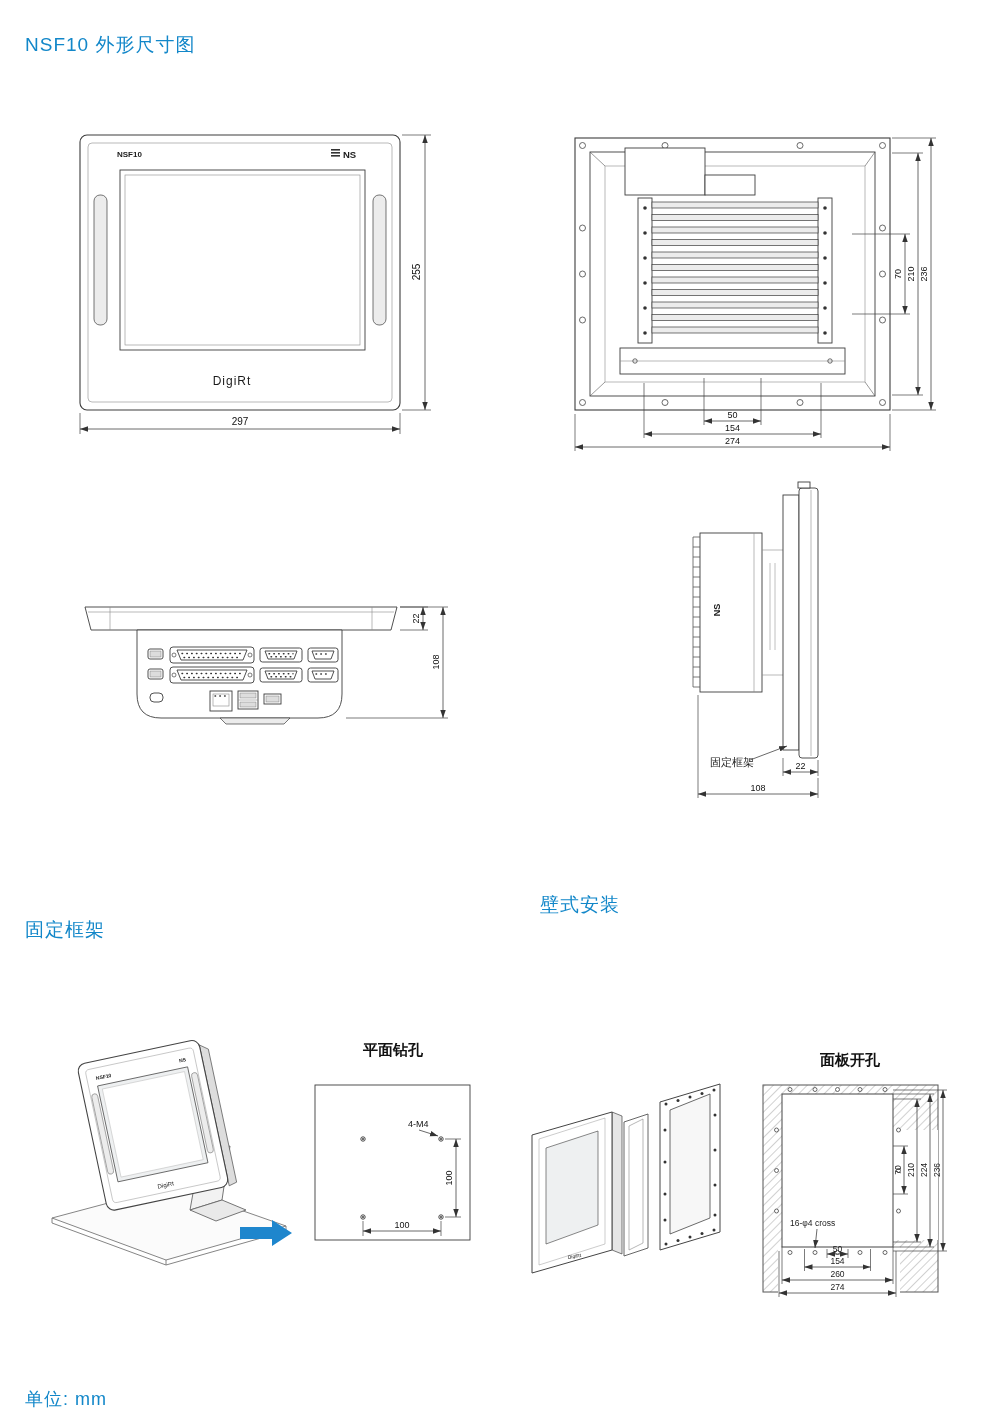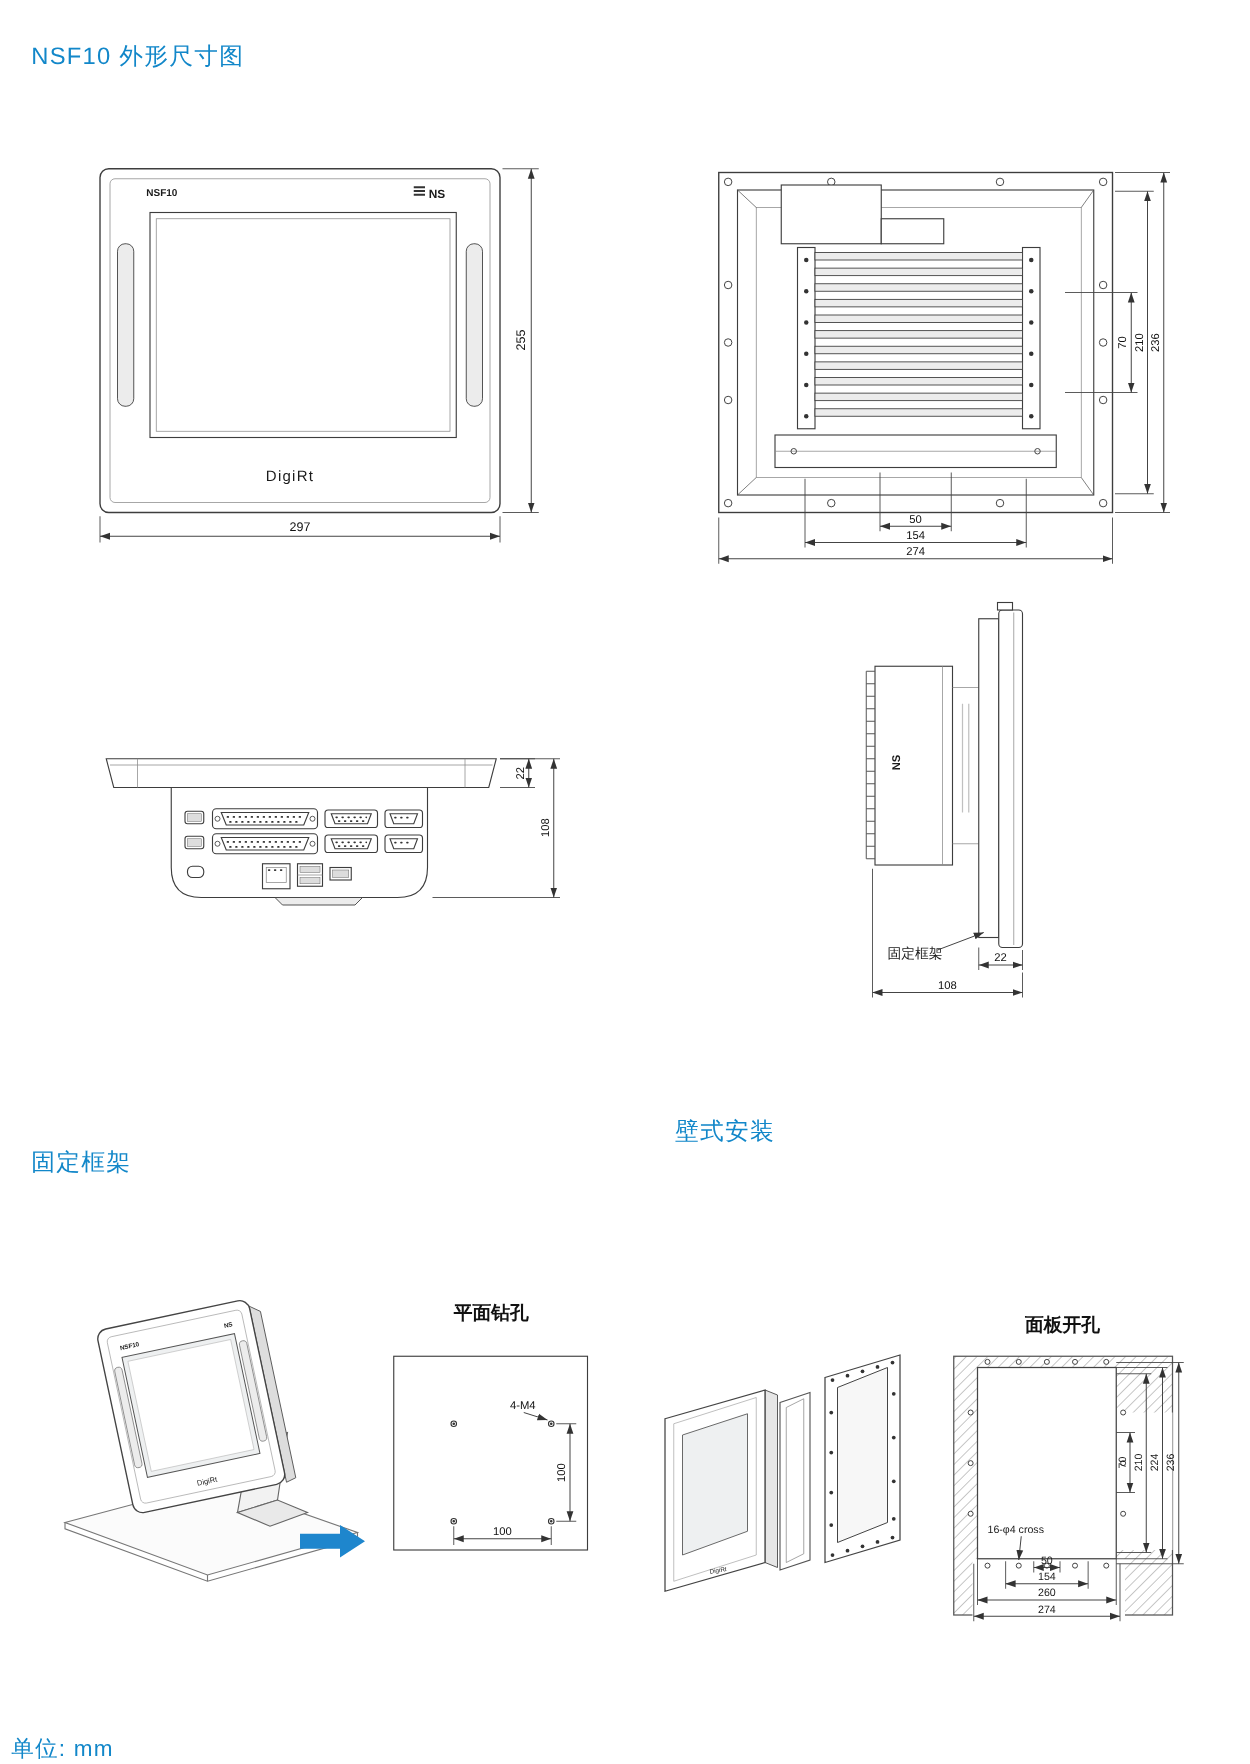--- a/index.html
+++ b/index.html
@@ -475,13 +475,13 @@
     <text x="92.5" y="232" font-size="8.5" text-anchor="middle">260</text>
   </g>
   <g>
     <line class="ext" x1="34" y1="206" x2="34" y2="252"></line>
     <line class="ext" x1="151" y1="206" x2="151" y2="252"></line>
     <line class="dl" x1="34" y1="248" x2="151" y2="248" marker-start="url(#arrD)" marker-end="url(#arrD)"></line>
     <text x="92.5" y="245" font-size="8.5" text-anchor="middle">274</text>
   </g>
 </svg>
 
-<div class="abs heading" style="left:9px;top:1363px;font-size:18px">单位: mm</div>
+<div class="abs heading" style="left:25px;top:1363px;font-size:18px">单位: mm</div>
 
 </body></html>

